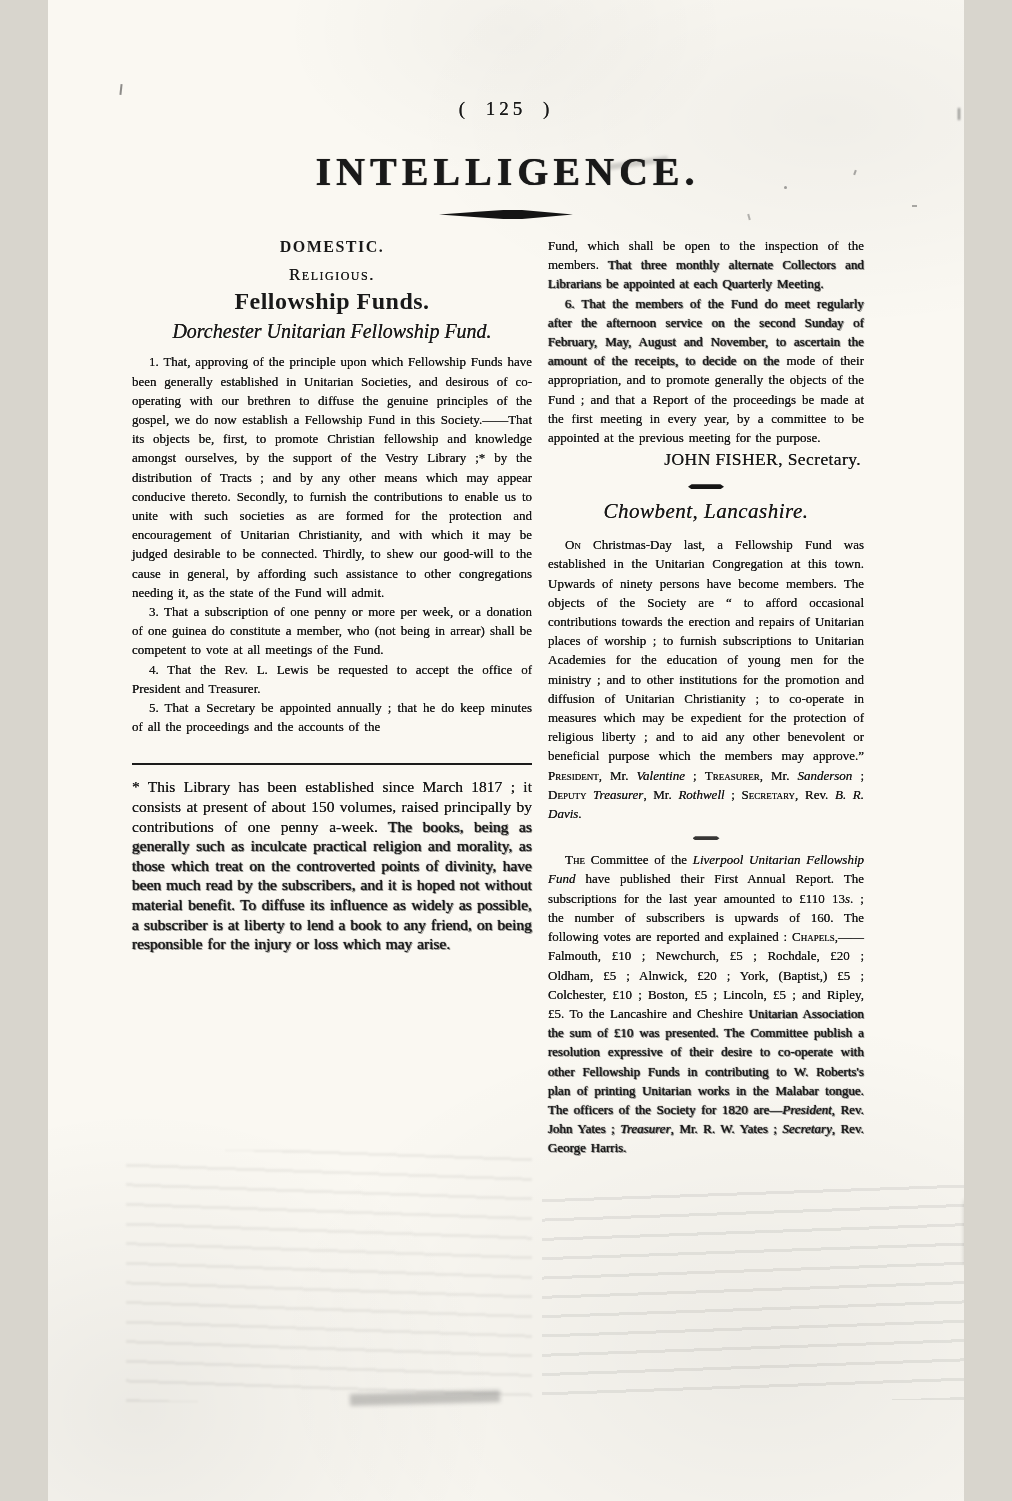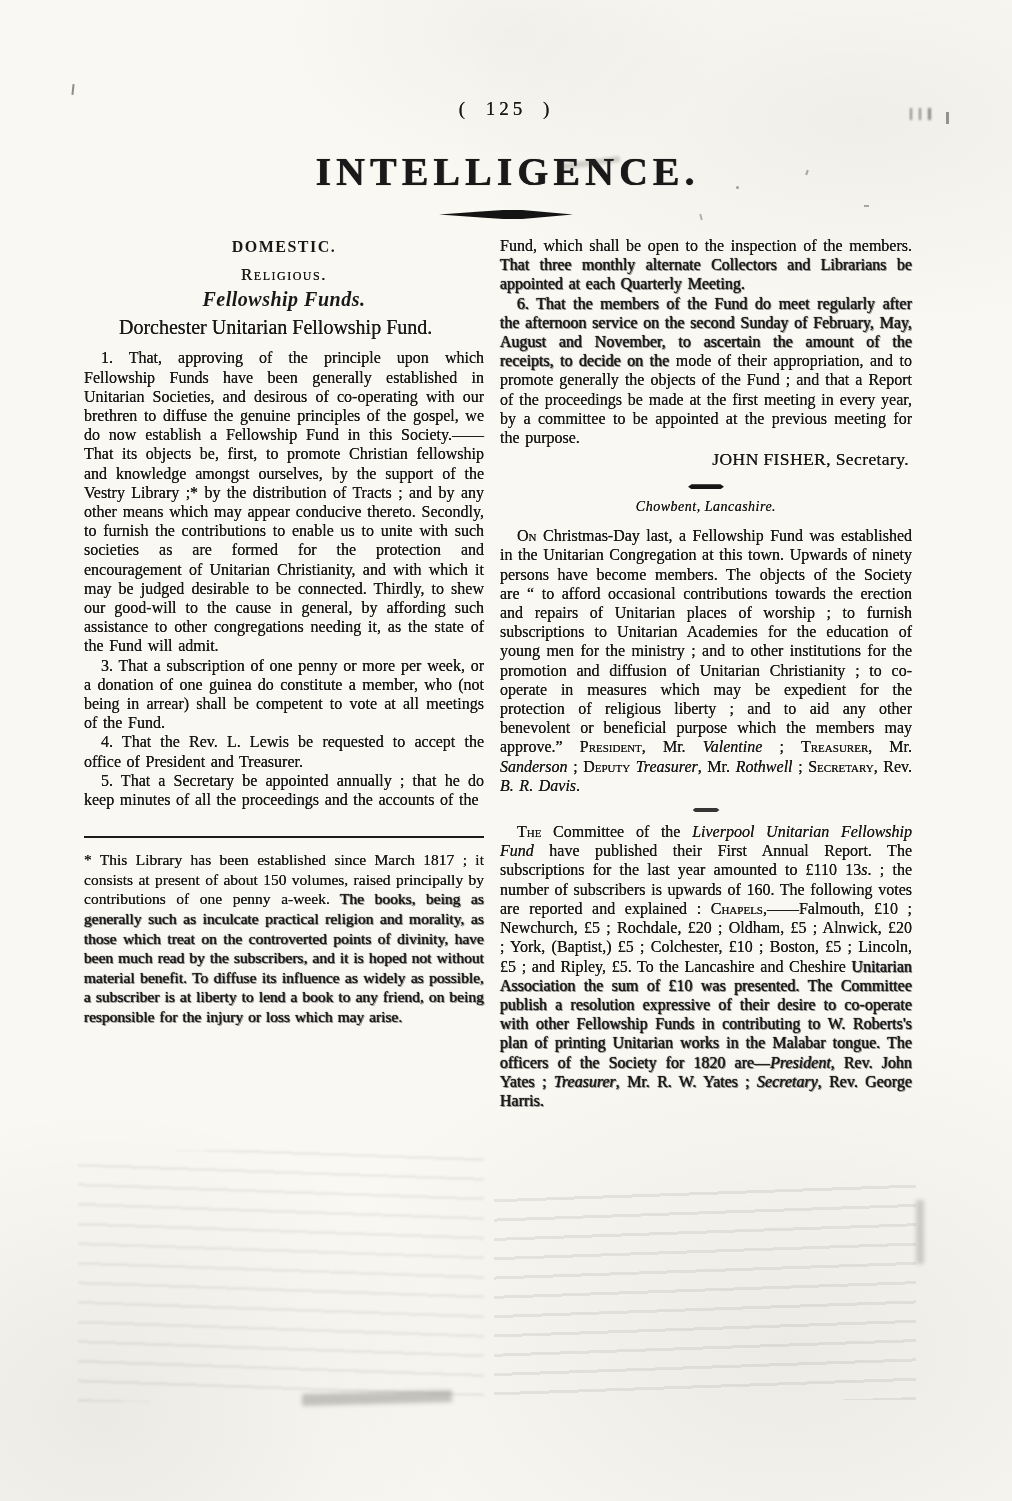--- a/index.html
+++ b/index.html
@@ -1,18 +1,18 @@
 <!DOCTYPE html>
 <html><head>
 <meta charset="utf-8">
 <style>
   html,body{margin:0;padding:0;background:#d8d5cd;}
   .page{
     position:relative;
-    width:1012px;height:1501px;
+    width:916px;height:1501px;
     margin:0 auto;
     background-color:#faf8f2;
     background-image:
       radial-gradient(ellipse 600px 300px at 85% 8%, rgba(0,0,0,.04), transparent 70%),
       radial-gradient(ellipse 500px 420px at 10% 94%, rgba(0,0,0,.06), transparent 72%),
       radial-gradient(ellipse 700px 480px at 78% 90%, rgba(0,0,0,.055), transparent 70%),
       radial-gradient(ellipse 300px 200px at 50% 2%, rgba(0,0,0,.03), transparent 75%);
     overflow:hidden;
     color:#191919;
     font-family:"Liberation Serif","DejaVu Serif",serif;
@@ -41,47 +41,47 @@
     margin:2px 0 9px; text-align:center;
     font-size:16px; font-weight:700; letter-spacing:1.5px;
   }
   .h-religious{
     margin:0 0 3px; text-align:center;
     font-size:17px; font-weight:400; font-variant:small-caps; letter-spacing:1.5px;
     text-shadow:0 0 .5px currentColor;
   }
   .h-fellowship{
     margin:0 0 5px; text-align:center;
-    font-size:20px; font-weight:700; font-style:italic; letter-spacing:.5px;
+    font-size:24px; font-weight:700; letter-spacing:.5px;
   }
   .h-dorchester{
-    margin:0 auto 10px; max-width:330px; 
-    font-size:20px; font-weight:400; line-height:1.12;
+    margin:0 auto 10px; max-width:330px; text-align:center;
+    font-size:20px; font-weight:400; font-style:italic; line-height:1.12;
     text-shadow:0 0 .5px currentColor;
   }
   .body-p{
     margin:0; text-align:justify;
-    font-size:16px; line-height:19.2px; word-spacing:1.6px;
+    font-size:13px; line-height:19.2px; word-spacing:1.6px;
     text-shadow:0 0 .45px currentColor;
   }
   .indent{ text-indent:17px; }
   .footnote-rule{ border-top:2px solid #1b1b1b; margin:27px 0 12px; filter:blur(.2px); }
   .footnote{
     margin:0; text-align:justify;
     font-size:15.5px; line-height:19.6px; word-spacing:1px;
     text-shadow:0 0 .5px currentColor;
   }
   .signature{
     text-align:right; padding-right:3px; margin:2px 0 0;
     font-size:17.5px; letter-spacing:.4px;
     text-shadow:0 0 .6px currentColor;
   }
   .article-heading{
     margin:8px 0 11px; text-align:center;
-    font-size:14px; font-weight:400; font-style:italic; letter-spacing:.5px;
+    font-size:21px; font-weight:400; font-style:italic; letter-spacing:.5px;
     text-shadow:0 0 .5px currentColor;
   }
   .dash-divider{
     width:36px; height:5px; background:#151515; margin:14px auto 10px;
     clip-path:polygon(0 50%,10% 0,90% 0,100% 50%,90% 100%,10% 100%);
     filter:blur(.3px);
   }
   .dash-divider.small{ width:27px; height:4px; margin:13px auto 10px; opacity:.85; }
 
   .sc{ font-variant:small-caps; }

